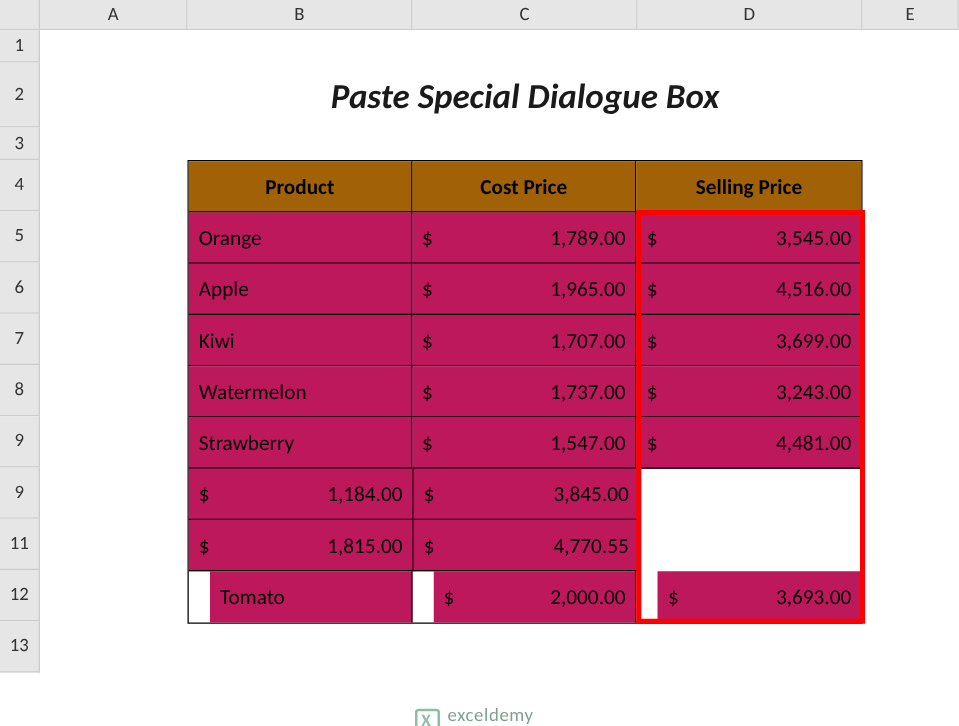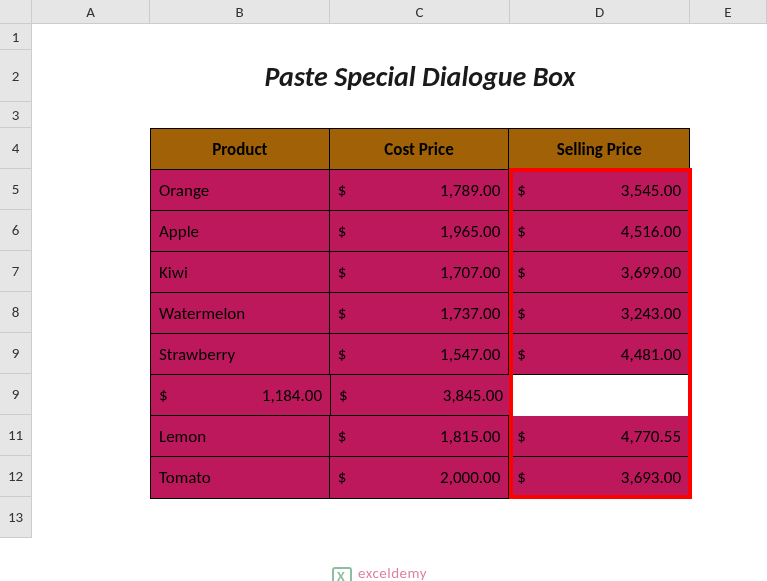--- a/index.html
+++ b/index.html
@@ -98,21 +98,21 @@
   .dcell {
     border-right: 1px solid #000;
     border-bottom: 1px solid #000;
     padding: 0 8px;
     display: flex;
     align-items: center;
     font-size: 17px;
     overflow: hidden;
   }
   .dcell:last-child { border-right: none; }
-  .drow:last-child .dcell { border-bottom: none; }
+  .drow:last-child .dcell { border-bottom: none; margin-left: 17px; }
   .dhead {
     background: #a16207;
     font-weight: 700;
     justify-content: center;
   }
   .dbody { background: #be185d; }
   .wB { width: 179px; }
   .wC { width: 180px; }
   .wD { width: 180px; }
   .money {
@@ -150,21 +150,21 @@
     transform: rotate(0deg);
   }
   .watermark .logo::after{
     content:"X";
     position:absolute;
     left:3px; top:-1px;
     color:#2e8b57;
     font-weight:bold;
     font-size:14px;
   }
-  .watermark .t1 { font-size: 15px; letter-spacing: 0.5px; color:#be185d;}
+  .watermark .t1 { font-size: 15px; letter-spacing: 0.5px; color:#14532d;}
   .watermark .t2 { font-size: 8px; letter-spacing: 1px; color:#aaa; margin-top:-2px;}
 </style>
 </head>
 <body>
 
 <div class="sheet">
 
   <div class="col-headers">
     <div class="corner"></div>
     <div class="col-h cA">A</div>
@@ -287,21 +287,20 @@
         <div class="dcell dbody wC money">
             <span class="cur">$</span>
             <span class="val">1,184.00</span>
           </div>
         <div class="dcell dbody wD money">
             <span class="cur">$</span>
             <span class="val">3,845.00</span>
           </div>
       </div>
       <div class="drow">
-        <div class="dcell dbody wB">Lemon</div>
         <div class="dcell dbody wC money">
             <span class="cur">$</span>
             <span class="val">1,815.00</span>
           </div>
         <div class="dcell dbody wD money">
             <span class="cur">$</span>
             <span class="val">4,770.55</span>
           </div>
       </div>
       <div class="drow">

